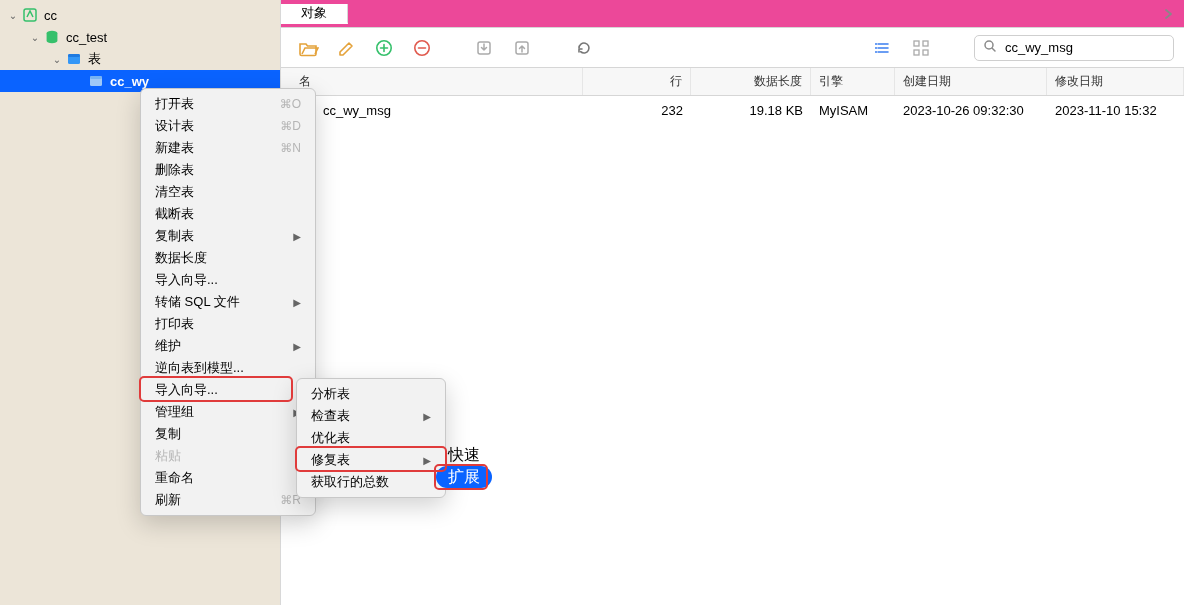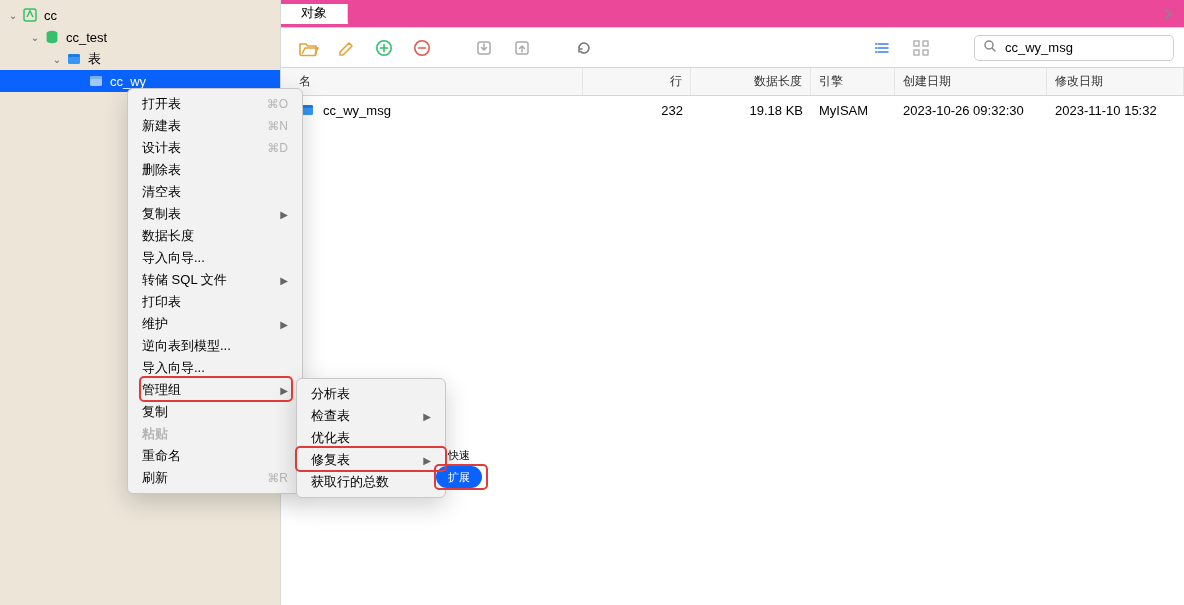--- a/index.html
+++ b/index.html
@@ -24,21 +24,21 @@
   }
   *{box-sizing:border-box;user-select:none;}
   html,body{margin:0;padding:0;width:1184px;height:605px;font-family:-apple-system,"PingFang SC","Helvetica Neue",Arial,sans-serif;font-size:13px;color:var(--text);overflow:hidden;}
   
   #app{display:flex;width:100%;height:100%;}
   .sidebar{flex:0 0 280px;background:var(--sidebar);height:100%;overflow:hidden;}
   .main{flex:1 1 auto;background:var(--main-bg);height:100%;display:flex;flex-direction:column;border-left:1px solid var(--border);}
   
   .tree{padding-top:4px;}
   .tree-row{display:flex;align-items:center;height:22px;padding-left:6px;gap:2px;cursor:default;}
-  .tree-row.selected{background:var(--sel);color:var(--sel-text);}
+  .tree-row.selected{background:var(--sel);color:var(--sel-text);font-weight:bold;}
   .chev{width:14px;display:flex;align-items:center;justify-content:center;font-size:10px;color:#666;}
   .tree-row.selected .chev{color:var(--sel-text);}
   .ticon{width:16px;height:16px;display:flex;align-items:center;justify-content:center;}
   .lbl{padding-left:4px;white-space:nowrap;overflow:hidden;text-overflow:clip;}
   
   .i-conn svg,.i-db svg,.i-table svg{display:block;}
   
   .tabbar{flex:0 0 28px;display:flex;align-items:center;border-bottom:1px solid var(--tab-border);background:#ec4899;}
   .tab{display:flex;align-items:center;padding:0 20px;border-right:1px solid var(--tab-border);background:#fff;position:relative;}
   .tab.active{border-bottom:2px solid transparent;}
@@ -63,28 +63,28 @@
   
   .c-name{flex:0 0 302px;padding-left:18px;}
   .c-rows{flex:0 0 108px;justify-content:flex-end;}
   .c-size{flex:0 0 120px;justify-content:flex-end;}
   .c-eng{flex:0 0 84px;}
   .c-cdate{flex:0 0 152px;}
   .c-mdate{flex:1;}
   
   .menu{position:absolute;background:var(--menu-bg);border:1px solid var(--menu-border);border-radius:6px;box-shadow:0 8px 24px rgba(0,0,0,.18);padding:4px 0;min-width:150px;font-size:13px;z-index:50;}
   .menu-item{display:flex;align-items:center;justify-content:space-between;height:22px;padding:0 14px;color:var(--menu-text);}
-  .menu-item.dim{color:var(--menu-dim);font-weight:bold;}
+  .menu-item.dim{color:var(--menu-dim);}
   .mi-left{display:flex;align-items:center;gap:6px;}
   .mi-right{color:var(--menu-dim);font-size:12px;letter-spacing:0;}
   .menu-item .arrow{color:#666;font-size:10px;}
   .highlight-box{position:absolute;border:2px solid var(--highlight);border-radius:5px;pointer-events:none;z-index:60;}
   
   .sub3{position:absolute;z-index:55;}
-  .sub3 .opt{height:22px;display:flex;align-items:center;padding:0 12px;font-size:11px;}
+  .sub3 .opt{height:22px;display:flex;align-items:center;padding:0 12px;font-size:16px;}
   .opt.sel{background:var(--sel);color:var(--sel-text);border-radius:11px;}
 </style>
 </head>
 <body>
 
 <div id="app">
 
   <div class="sidebar">
     <div class="tree">
       <div class="tree-row" style="padding-left:6px">
@@ -262,39 +262,43 @@
             <span>2023-10-26 09:32:30</span>
           </div>
         <div class="cell c-mdate">
             <span>2023-11-10 15:32</span>
           </div>
       </div>
     </div>
   </div>
 </div>
 
-<div id="menu1" class="menu" style="left:127px;top:88px;width:176px">
+<div id="menu1" class="menu" style="left:140px;top:88px;width:176px">
     <div class="menu-item">
       <span class="mi-left">打开表</span>
       <span class="mi-right">⌘O</span>
     </div>
     <div class="menu-item">
+      <span class="mi-left">设计表</span>
+      <span class="mi-right">⌘D</span>
+    </div>
+    <div class="menu-item">
       <span class="mi-left">新建表</span>
       <span class="mi-right">⌘N</span>
     </div>
     <div class="menu-item">
-      <span class="mi-left">设计表</span>
-      <span class="mi-right">⌘D</span>
-    </div>
-    <div class="menu-item">
       <span class="mi-left">删除表</span>
       <span class="mi-right"></span>
     </div>
     <div class="menu-item">
       <span class="mi-left">清空表</span>
+      <span class="mi-right"></span>
+    </div>
+    <div class="menu-item">
+      <span class="mi-left">截断表</span>
       <span class="mi-right"></span>
     </div>
     <div class="menu-item">
       <span class="mi-left">复制表</span>
       <span class="mi-right"><span class="arrow">▶</span></span>
     </div>
     <div class="menu-item">
       <span class="mi-left">数据长度</span>
       <span class="mi-right"></span>
     </div>

